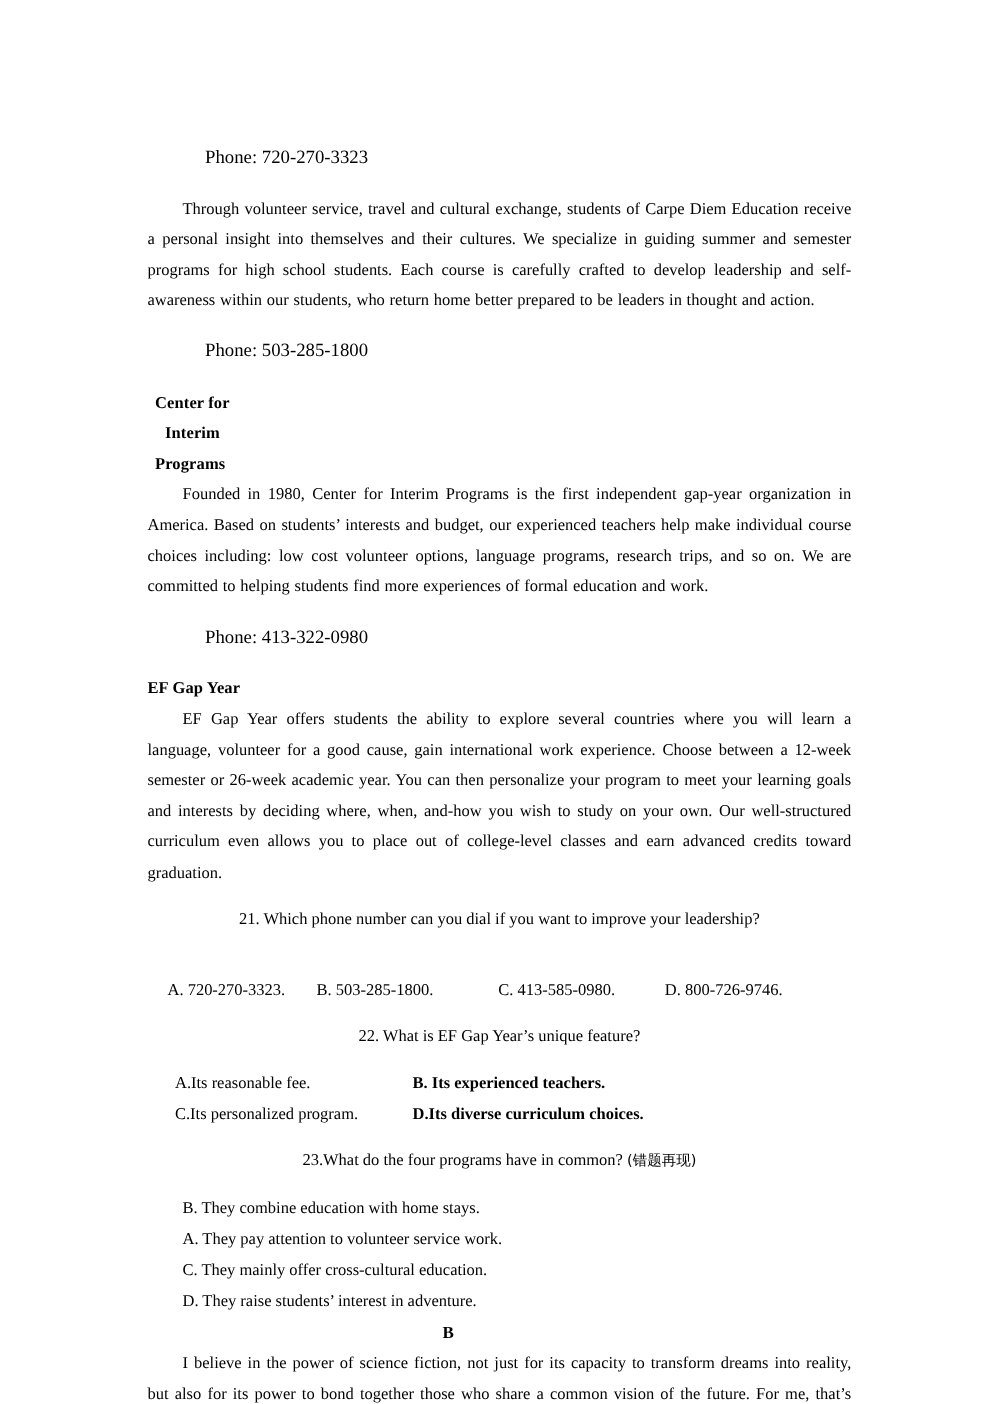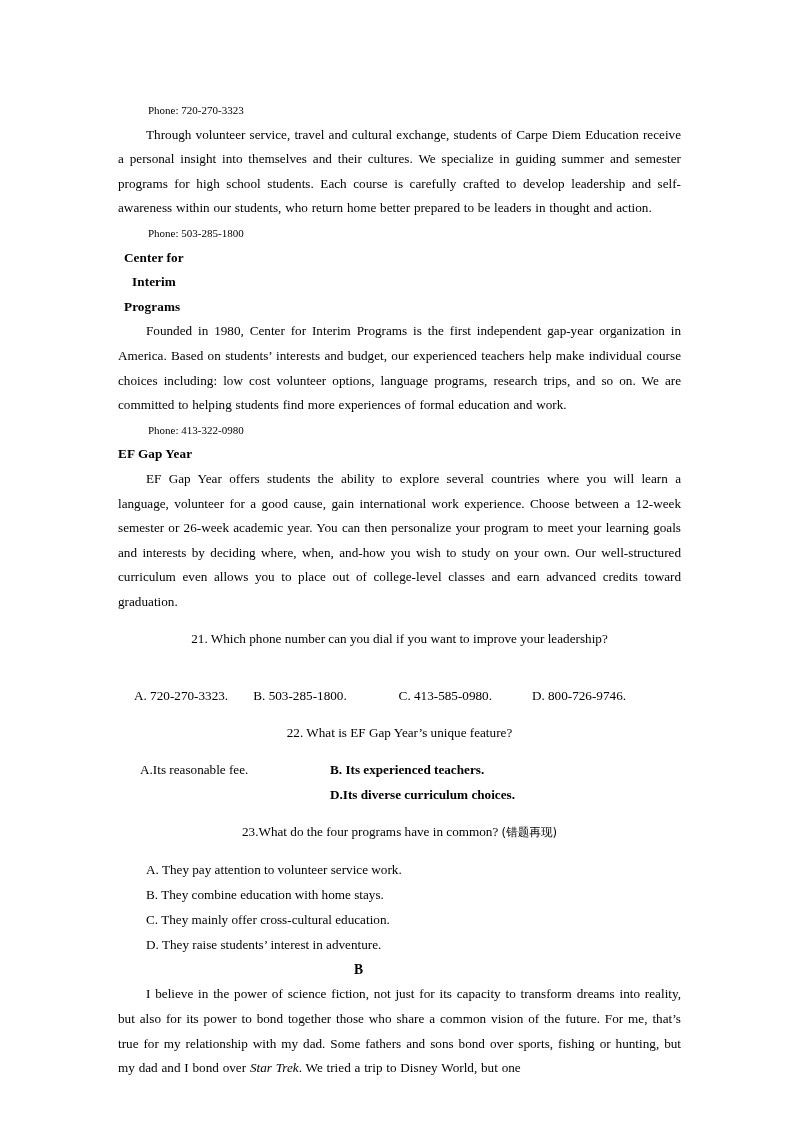--- a/index.html
+++ b/index.html
@@ -31,23 +31,23 @@
   .para {
     font-size: 13.2px;
     line-height: 24.6px;
     text-align: justify;
     text-justify: inter-word;
     margin: 0;
     text-indent: 28px;
     word-spacing: 0.5px;
   }
   .phone {
-    font-size: 11px;
+    font-size: 15px;
     line-height: 24.6px;
-    margin: 0;
+    margin: 16px;
     padding-left: 30px;
   }
   .heading {
     font-size: 13.2px;
     line-height: 24.6px;
     font-weight: bold;
     margin: 0;
     letter-spacing: 0.1px;
   }
   .heading-ind1 {
@@ -147,26 +147,27 @@
       <span class="op" style="width:130px">C. 413-585-0980.</span>
       <span class="op">D. 800-726-9746.</span>
     </p>
 
     <p class="q-stem">22. What is EF Gap Year’s unique feature?</p>
     <div class="opt-row-two">
       <span class="colA">A.Its reasonable fee.</span>
       <span class="colB">B. Its experienced teachers.</span>
     </div>
     <div class="opt-row-two">
+      <span class="colA">C.Its personalized program.</span>
       <span class="colB">D.Its diverse curriculum choices.</span>
     </div>
 
     <p class="q-stem"><span>23.What do the four programs have in common? </span><span class="cn-note">(错题再现)</span></p>
+    <p class="opt-row-single">B.  They combine education with home stays.</p>
     <p class="opt-row-single">A.  They pay attention to volunteer service work.</p>
-    <p class="opt-row-single">B.  They combine education with home stays.</p>
     <p class="opt-row-single">C.  They mainly offer cross-cultural education.</p>
     <p class="opt-row-single">D.  They raise students’ interest in adventure.</p>
 
     <p class="section-letter">B</p>
 
     <p class="para"><span>I believe in the power of science fiction, not just for its capacity to transform dreams into reality, but also for its power to bond together those who share a common vision of the future. For me, that’s true for my relationship with my dad. Some fathers and sons bond over sports, fishing or hunting, but my dad and I bond over </span><i>Star Trek</i><span>. We tried a trip to Disney World, but one</span></p>
 
   </div>
 </div>
 

